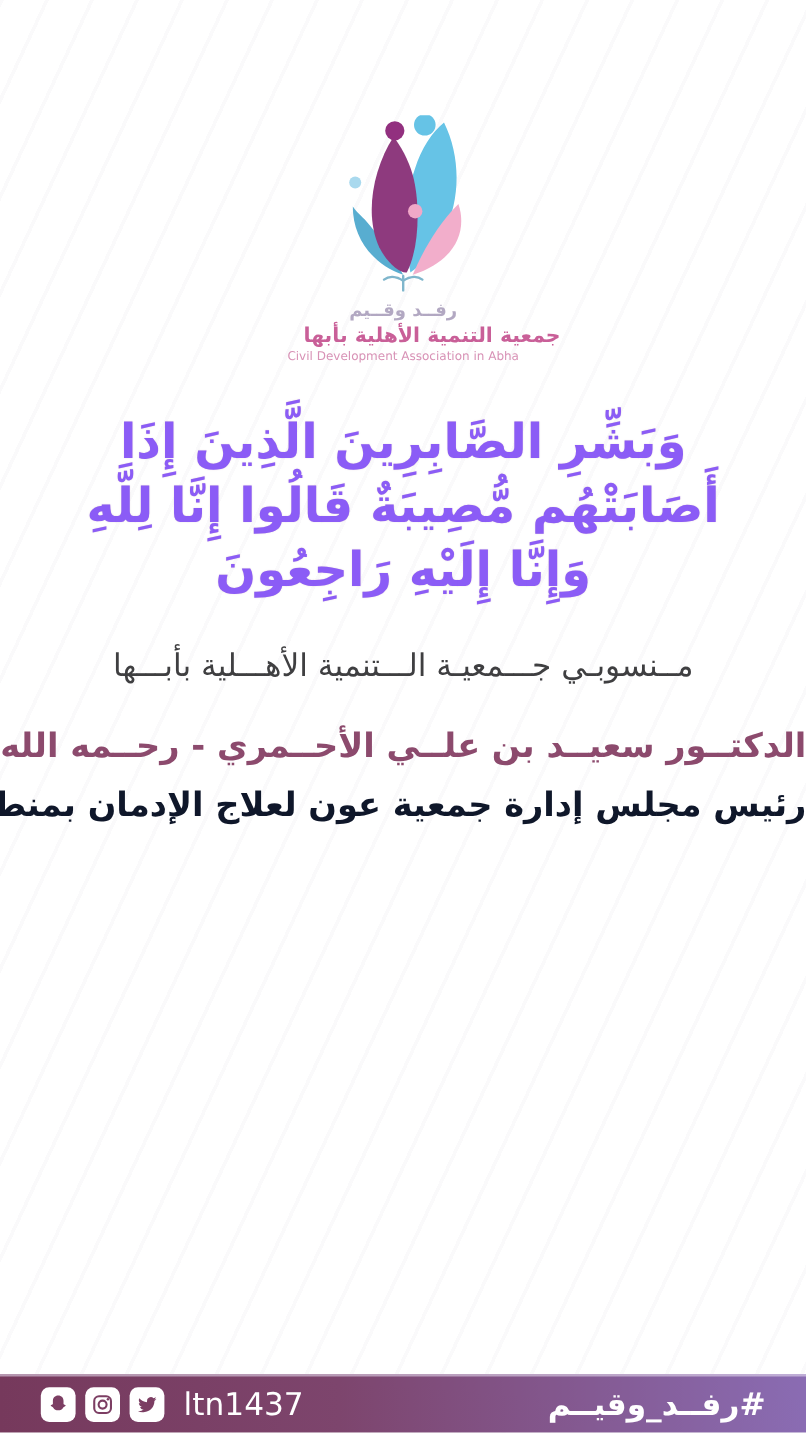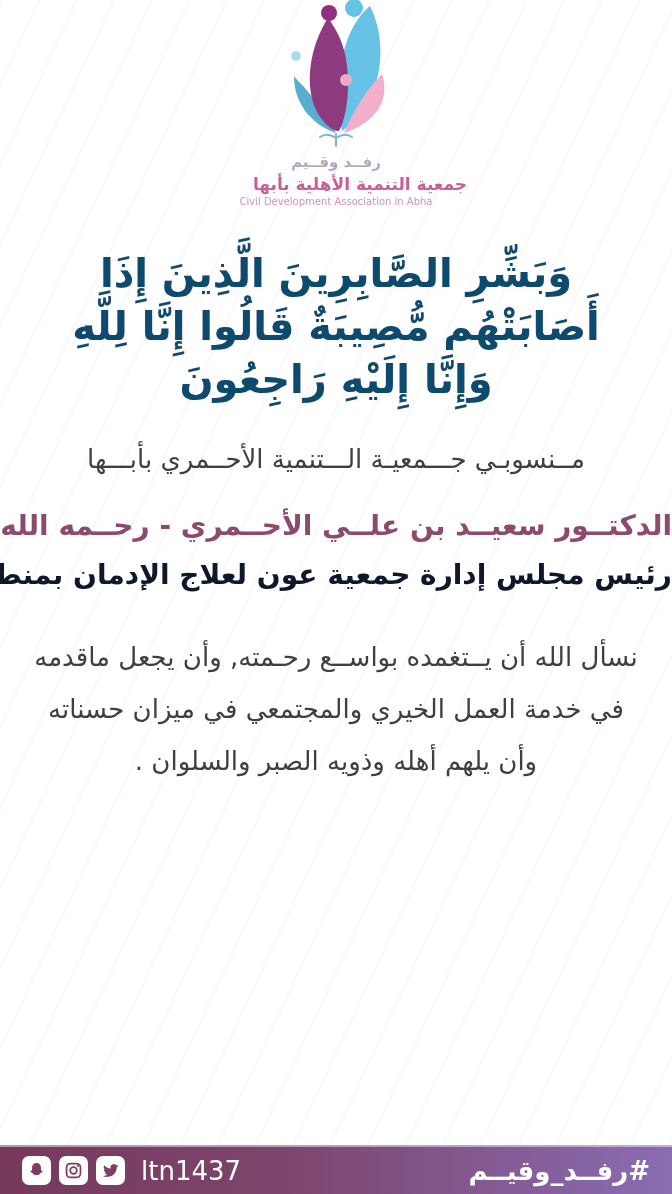--- a/index.html
+++ b/index.html
@@ -12,35 +12,35 @@
   .texture {
     position:absolute; inset:0; pointer-events:none;
     background:
       repeating-linear-gradient(115deg,
         rgba(186,180,196,0.07) 0px, rgba(186,180,196,0.07) 3px,
         rgba(255,255,255,0) 3px, rgba(255,255,255,0) 34px);
   }
   .content { position:relative; z-index:1; text-align:center; }
 
   
-  .logo-block { }
+  .logo-block { padding-top:96px; }
   .logo-mark { display:block; margin:0 auto; }
   .brand-tagline {
     margin-top:3px; font-size:15px; font-weight:bold;
     color:#b2a8c2; direction:rtl; letter-spacing:0;
   }
   .org-ar { margin-top:3px; font-size:17px; font-weight:bold; color:#c95f98; direction:rtl;margin-left:48px; }
   .org-en { margin-top:2px; font-size:10px; color:#d892b6; }
 
   
   .verse {
     margin:40px auto 0; width:590px;
     direction:rtl; text-align:center;
     font-weight:bold; font-size:40px; line-height:1.32;
-    color:#0c4a6e;
+    color:#8b5cf6;
     text-shadow:0 0 1px rgba(154,91,126,0.35);
   }
 
   
   .para { margin-top:28px; direction:rtl; }
   .para .line {
     font-size:26px; line-height:52px; color:#3f3f41;
     white-space:nowrap;
   }
   .deceased-name {
@@ -49,21 +49,21 @@
   }
   .deceased-title {
     margin-top:16px; direction:rtl; white-space:nowrap;
     font-size:28px; font-weight:bold; color:#0f172a;
   }
   .prayer { margin-top:40px; }
 
   
   .footer {
     position:absolute; left:0; bottom:0; width:672px; height:49px;
-    box-sizing:border-box; padding:0 22px;
+    box-sizing:border-box; padding:0 34px;
     background:linear-gradient(90deg, #76395c 0%, #7d456d 42%, #8a6cb3 100%);
     border-top:2px solid rgba(235,228,244,0.55);
     display:flex; align-items:center; justify-content:space-between;
     z-index:2;
   }
   .social-group { display:flex; align-items:center; gap:8px; direction:ltr; }
   .icon-box {
     width:29px; height:29px; background:#ffffff; border-radius:7px;
     display:flex; align-items:center; justify-content:center;
   }
@@ -98,31 +98,26 @@
         <path d="M70,134 L70,146 M70,138 C64,134 58,134 54,137 M70,138 C76,134 82,134 86,137" stroke="#7fb6cc" stroke-width="2" fill="none" stroke-linecap="round"></path>
       </svg>
       <div class="brand-tagline">رفــد وقــيم</div>
       <div class="org-ar">جمعية التنمية الأهلية بأبها</div>
       <div class="org-en">Civil Development Association in Abha</div>
     </div>
 
     <div class="verse">وَبَشِّرِ الصَّابِرِينَ الَّذِينَ إِذَا أَصَابَتْهُم مُّصِيبَةٌ قَالُوا إِنَّا لِلَّهِ وَإِنَّا إِلَيْهِ رَاجِعُونَ</div>
 
     <div class="para">
-      <div class="line">مــنسوبـي جـــمعيـة الـــتنمية الأحــمري بأبـــها</div>
+      <div class="line">مــنسوبـي جـــمعيـة الـــتنمية الأهـــلية بأبـــها</div>
     </div>
 
     <div class="deceased-name">الدكتــور سعيــد بن علــي الأحــمري - رحــمه الله-</div>
     <div class="deceased-title">رئيس مجلس إدارة جمعية عون لعلاج الإدمان بمنطقة عسير</div>
 
-    <div class="para prayer">
-      <div class="line">نسأل الله أن يــتغمده بواســع رحـمته, وأن يجعل ماقدمه</div>
-      <div class="line">في خدمة العمل الخيري والمجتمعي في ميزان حسناته</div>
-      <div class="line">وأن يلهم أهله وذويه الصبر والسلوان .</div>
-    </div>
 
   </div>
 
   <div class="footer">
     <div class="social-group">
       <span class="icon-box">
         <svg width="19" height="19" viewBox="0 0 24 24" fill="#7c3e63">
           <path d="M12 2.5c-3.4 0-5.6 2.5-5.6 5.6v3.2c-.6.9-1.6 1-2.4 1.5.9 1.7 2.4 1.6 3 2.7.7 1.6 2.7 2.5 5 2.5s4.3-.9 5-2.5c.6-1.1 2.1-1 3-2.7-.8-.5-1.8-.6-2.4-1.5V8.1c0-3.1-2.2-5.6-5.6-5.6z"></path>
         </svg>
       </span>

